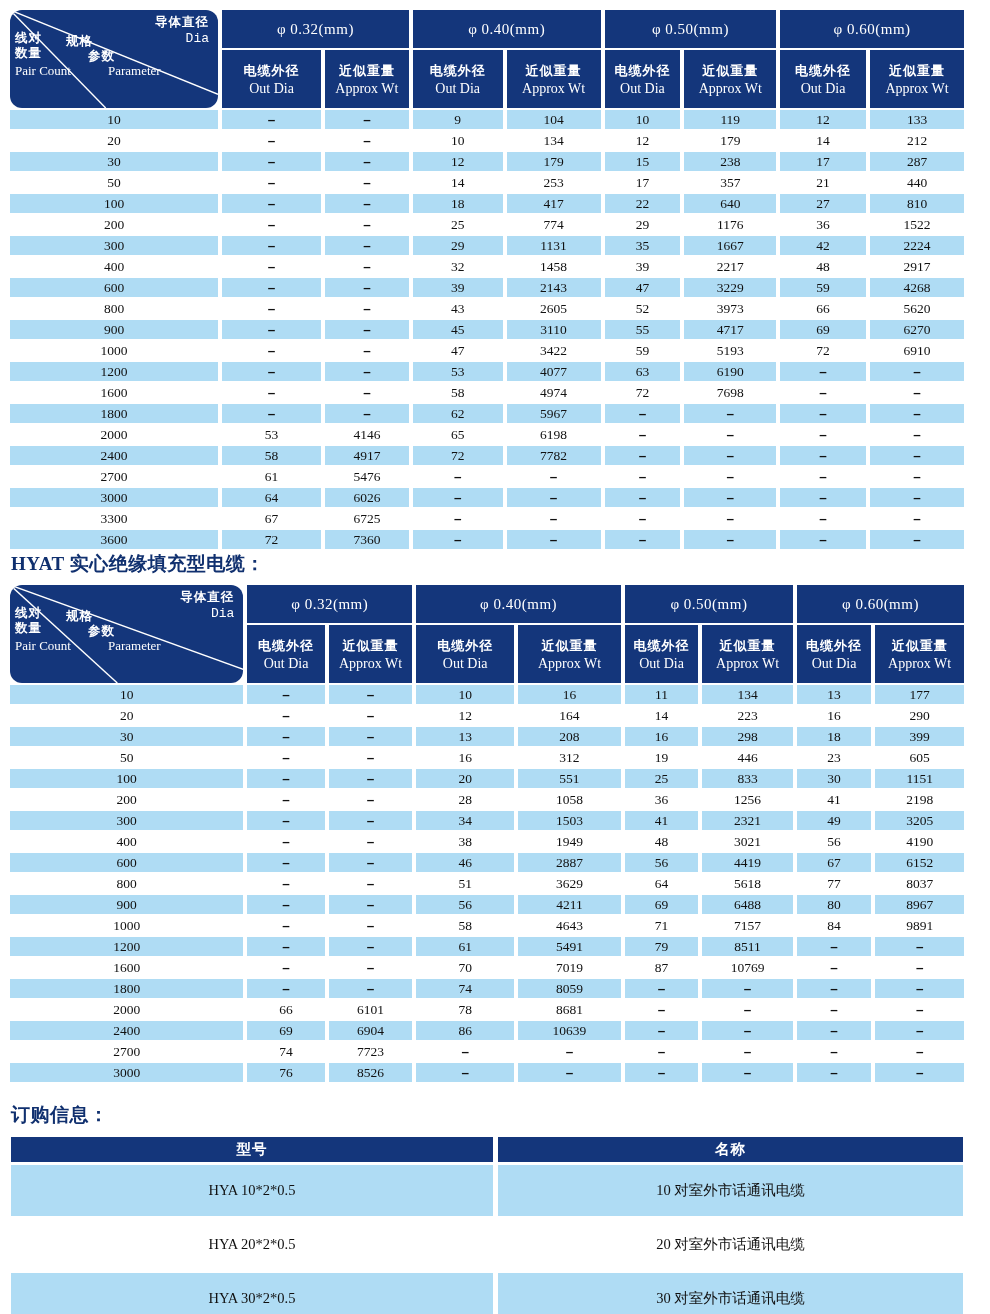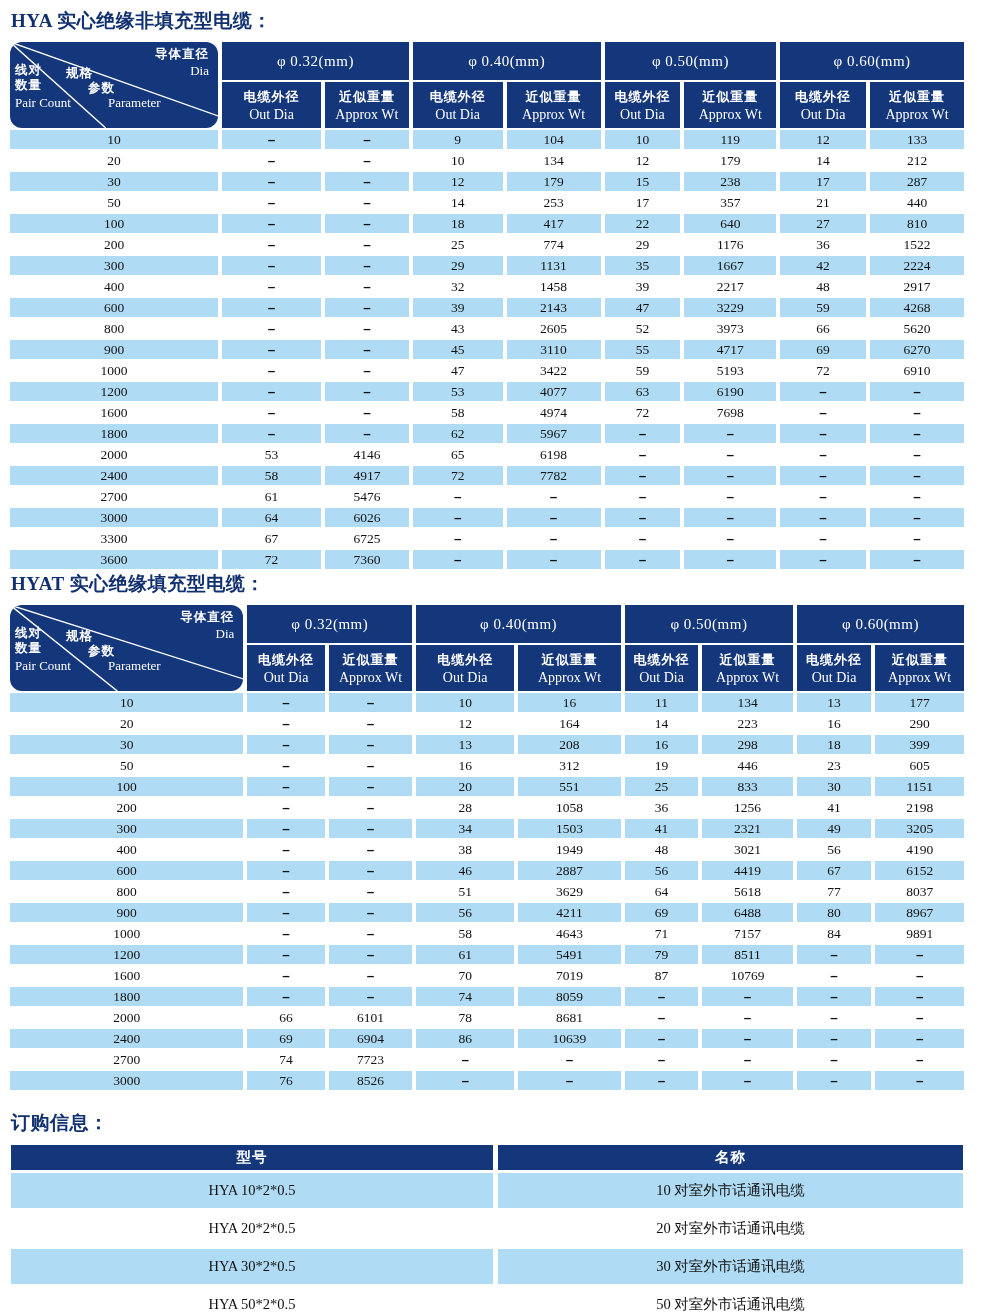--- a/index.html
+++ b/index.html
@@ -37,32 +37,32 @@
     font-weight: normal;
     padding: 0;
     vertical-align: middle;
     text-align: center;
   }
   th.ghead {
     height: 38px;
     font-size: 15px;
     letter-spacing: 0.5px;
   }
-  th.sub { height: 46px; }
+  th.sub { height: 58px; }
   th.sub .cn { display: block; font-size: 13px; font-weight: bold; line-height: 19px; letter-spacing: 1px; }
   th.sub .en { display: block; font-size: 14px; font-weight: normal; line-height: 18px; }
 
   
   th.corner { position: relative; overflow: hidden; border-radius: 12px; }
   th.corner svg.diag { position: absolute; left: 0; top: 0; width: 100%; height: 100%; display: block; }
   th.corner span { position: absolute; white-space: nowrap; line-height: 1; }
   th.corner .cn { font-size: 12.5px; font-weight: bold; letter-spacing: 1px; }
   th.corner .en { font-size: 13px; font-weight: normal; }
   .pos-dia-cn   { top: 6px;  right: 9px; }
-  .pos-dia-en   { top: 22px; right: 9px; }
+  .pos-dia-en   { top: 22px; right: 9px; font-family: Liberation Mono, monospace; }
   .pos-pair-cn1 { top: 22px; left: 5px; }
   .pos-pair-cn2 { top: 37px; left: 5px; }
   .pos-pair-en  { top: 54px; left: 5px; }
   .pos-spec-cn1 { top: 25px; left: 56px; }
   .pos-spec-cn2 { top: 40px; left: 78px; }
   .pos-spec-en  { top: 54px; left: 98px; }
 
   
   table.spec tbody td {
     background: #ffffff;
@@ -87,30 +87,29 @@
     letter-spacing: 1px;
     text-align: center;
     padding: 0;
   }
   table.order tbody td {
     background: #ffffff;
     height: 24px;
     text-align: center;
     vertical-align: middle;
     font-size: 14.5px;
-    padding: 8px;
+    padding: 16px;
   }
   table.order tbody tr.stripe td { background: #AFDCF4; }
 </style>
 </head>
 <body>
 
 <div class="page">
 
-  <h1 class="doc-title">HYA 实心绝缘非填充型电缆：</h1>
 
   <table class="spec">
     <colgroup>
       <col style="width:206px">
         <col style="width:98px">
         <col style="width:83px">
       <col style="width:89px">
         <col style="width:93px">
         <col style="width:75px">
       <col style="width:91px">

